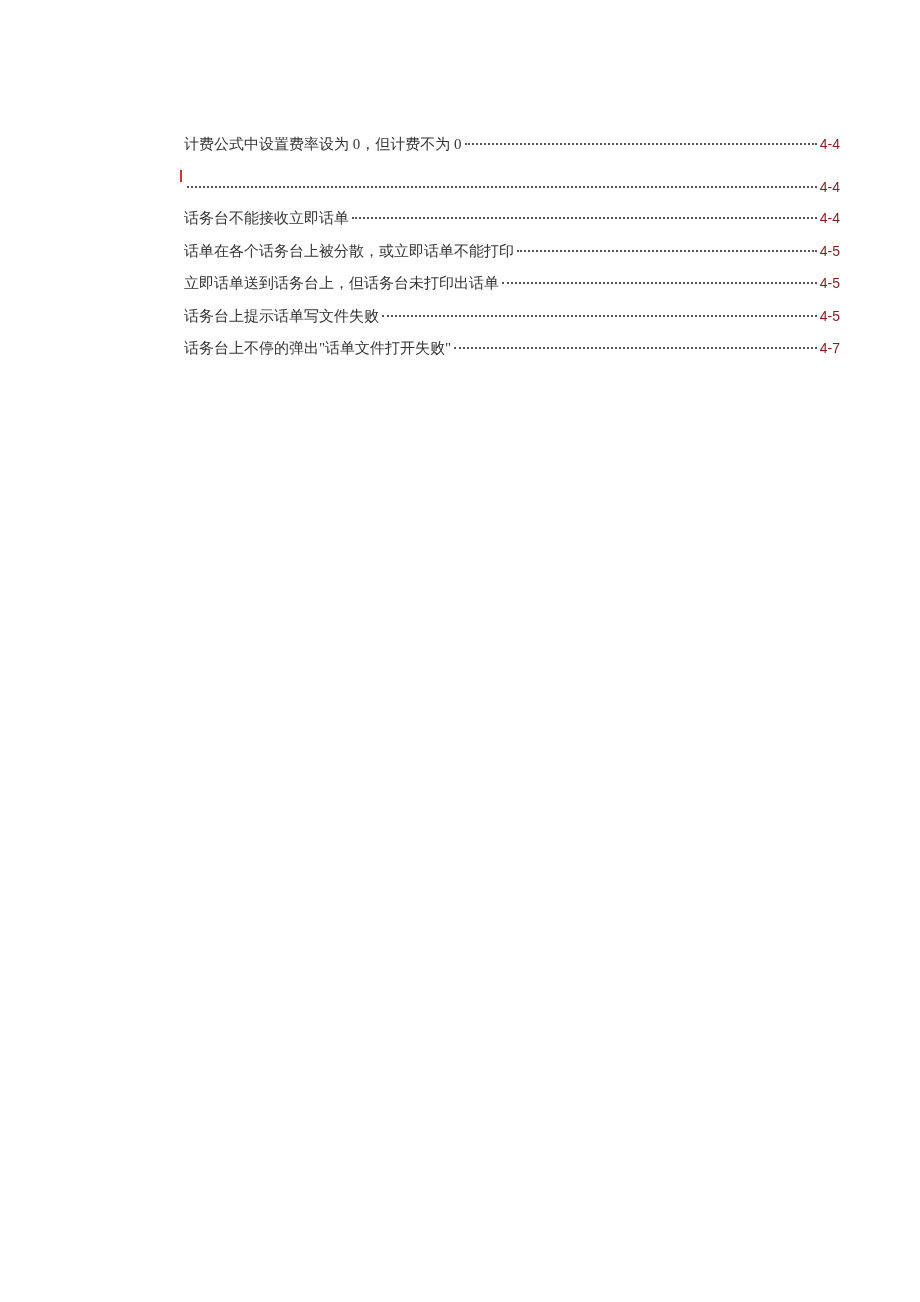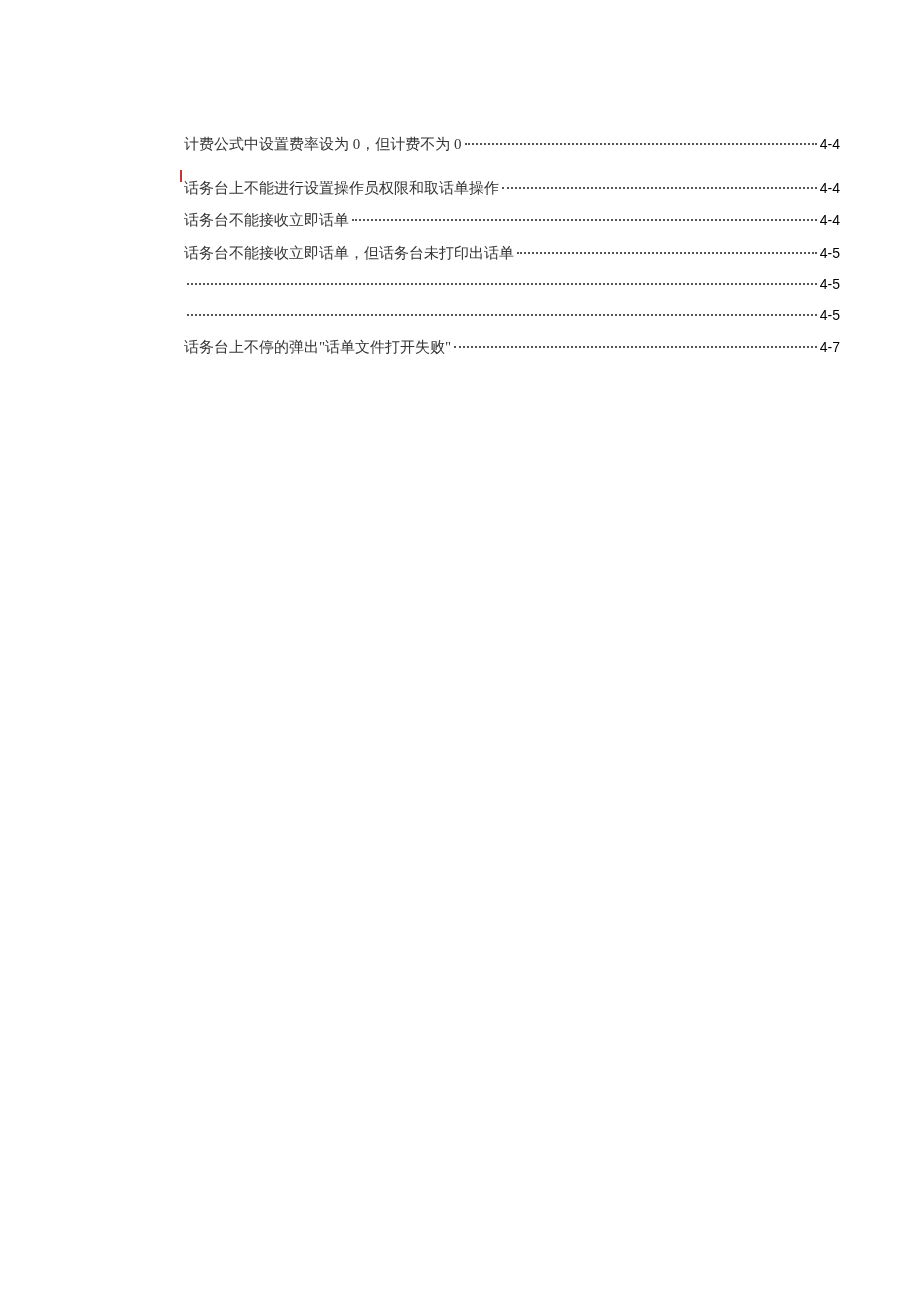--- a/index.html
+++ b/index.html
@@ -40,21 +40,21 @@
       margin: 0 3px;
       position: relative;
       top: -4px;
       min-width: 20px;
     }
     .toc-page {
       white-space: nowrap;
       flex-shrink: 0;
       font-family: Arial, sans-serif;
       font-size: 14px;
-      color: #000000;
+      color: #7f1d1d;
       text-align: right;
     }
     .cursor-mark {
       position: absolute;
       left: 180px;
       top: 170px;
       width: 2px;
       height: 12px;
       background: #cc3333;
     }
@@ -64,39 +64,40 @@
 
 <div class="cursor-mark"></div>
 
 <div class="page-content">
   <div class="toc-entry first">
     <span class="toc-title">计费公式中设置费率设为 0，但计费不为 0</span>
     <span class="toc-dots"></span>
     <span class="toc-page">4-4</span>
   </div>
   <div class="toc-entry">
-    <span class="toc-title">话务台上不能进行设置操作员权限和取话单操作</span>
     <span class="toc-dots"></span>
     <span class="toc-page">4-4</span>
   </div>
   <div class="toc-entry">
     <span class="toc-title">话务台不能接收立即话单</span>
     <span class="toc-dots"></span>
     <span class="toc-page">4-4</span>
   </div>
   <div class="toc-entry">
-    <span class="toc-title">话务台不能接收立即话单，但话务台未打印出话单</span>
+    <span class="toc-title">话单在各个话务台上被分散，或立即话单不能打印</span>
     <span class="toc-dots"></span>
     <span class="toc-page">4-5</span>
   </div>
   <div class="toc-entry">
+    <span class="toc-title">立即话单送到话务台上，但话务台未打印出话单</span>
     <span class="toc-dots"></span>
     <span class="toc-page">4-5</span>
   </div>
   <div class="toc-entry">
+    <span class="toc-title">话务台上提示话单写文件失败</span>
     <span class="toc-dots"></span>
     <span class="toc-page">4-5</span>
   </div>
   <div class="toc-entry">
     <span class="toc-title">话务台上不停的弹出"话单文件打开失败"</span>
     <span class="toc-dots"></span>
     <span class="toc-page">4-7</span>
   </div>
 </div>
 

